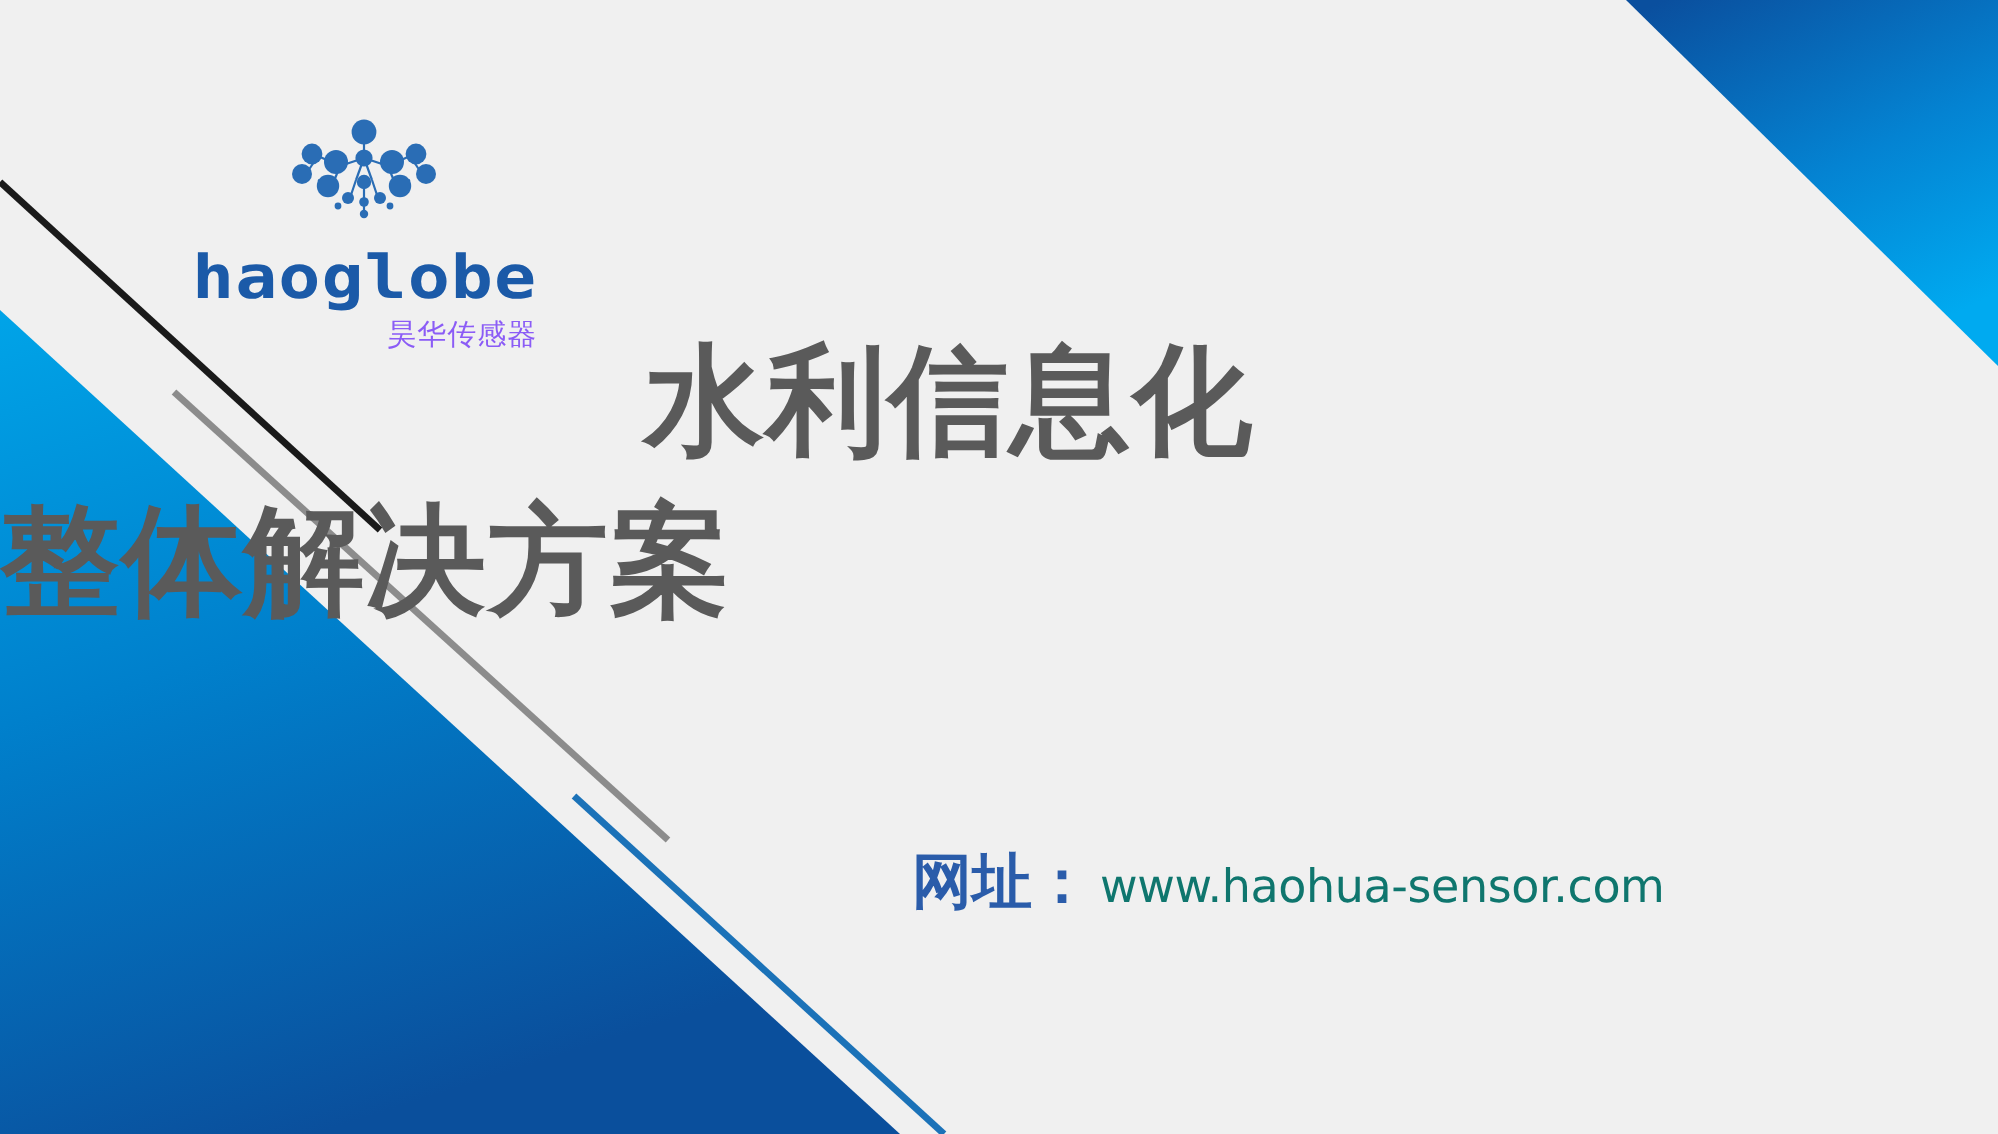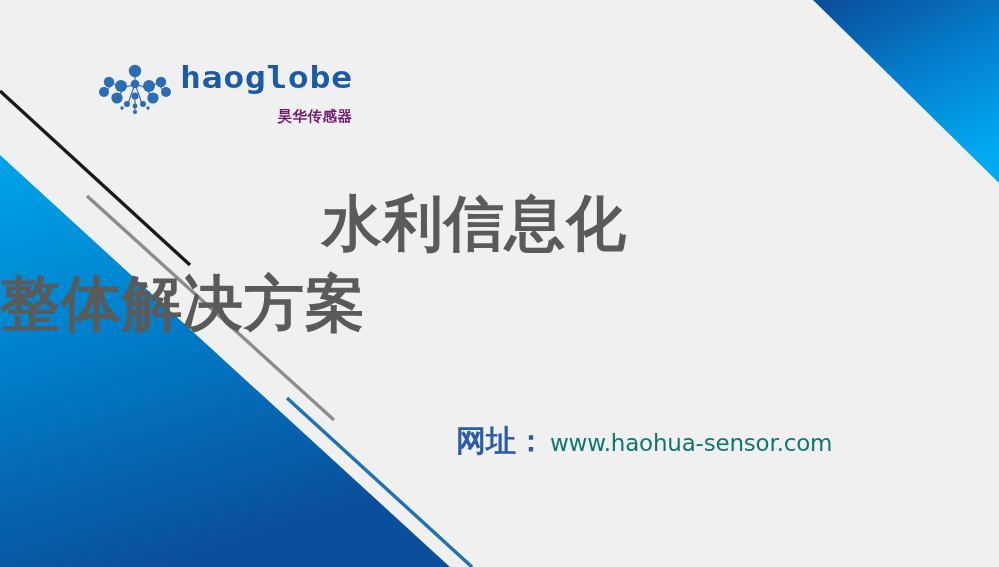--- a/index.html
+++ b/index.html
@@ -33,20 +33,21 @@
 
   
 
   .logo-block {
     position: absolute;
     left: 96px;
     top: 57px;
     display: flex;
     align-items: center;
     gap: 6px;
+    flex-direction: column;
   }
 
   .logo-mark {
     width: 78px;
     height: 56px;
     flex: 0 0 auto;
     display: block;
   }
 
   .logo-wordmark {
@@ -63,34 +64,33 @@
     letter-spacing: 0.5px;
     color: #1b5aa8;
     line-height: 1.05;
     transform: scaleY(0.86);
     transform-origin: left bottom;
   }
 
   .logo-sub {
     font-family: "DejaVu Sans", sans-serif;
     font-size: 14.5px;
-    font-weight: 700;
+    font-weight: 400;
     letter-spacing: 0.5px;
-    color: #701a75;
-    margin-top: 15px;
+    color: #8b5cf6;
+    margin-top: 5px;
   }
 
   
 
   .title-block {
     position: absolute;
     left: 0;
     top: 162px;
     width: 999px;
-    margin-top: 22px;
   }
 
   .title-line {
     font-family: "DejaVu Sans", sans-serif;
     font-weight: 700;
     font-size: 60px;
     line-height: 1.33;
     color: #5a5a5a;
     letter-spacing: 1px;
     white-space: pre;

